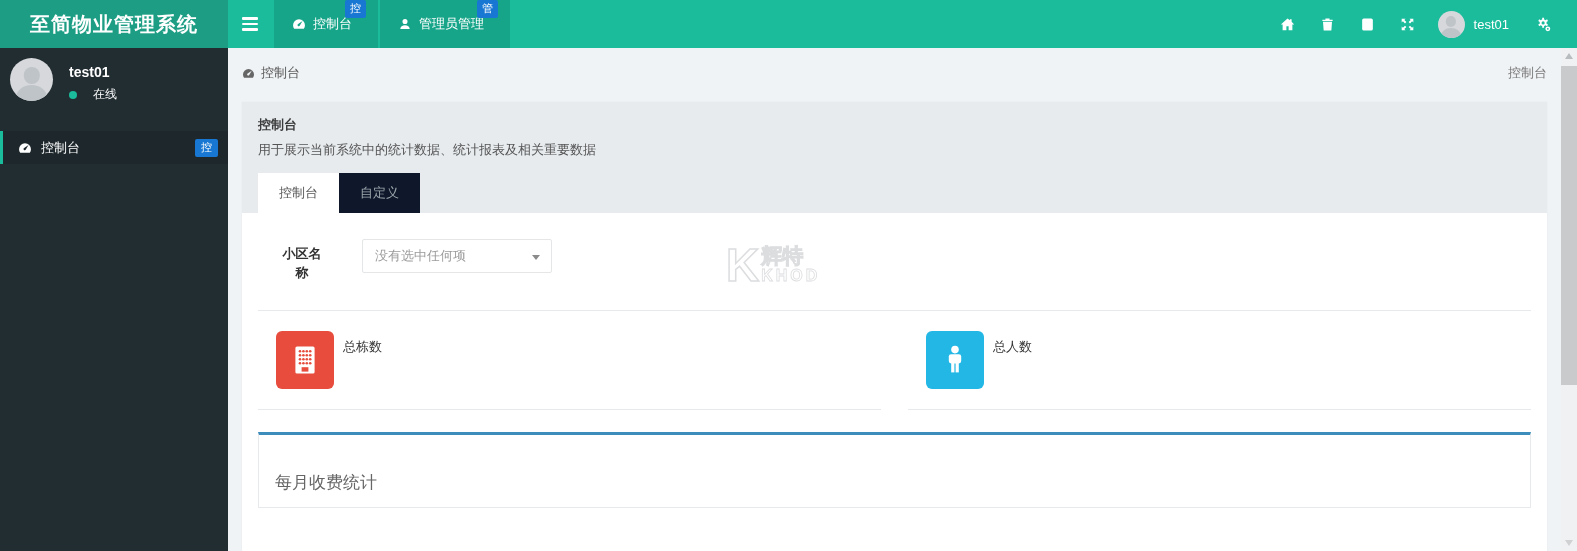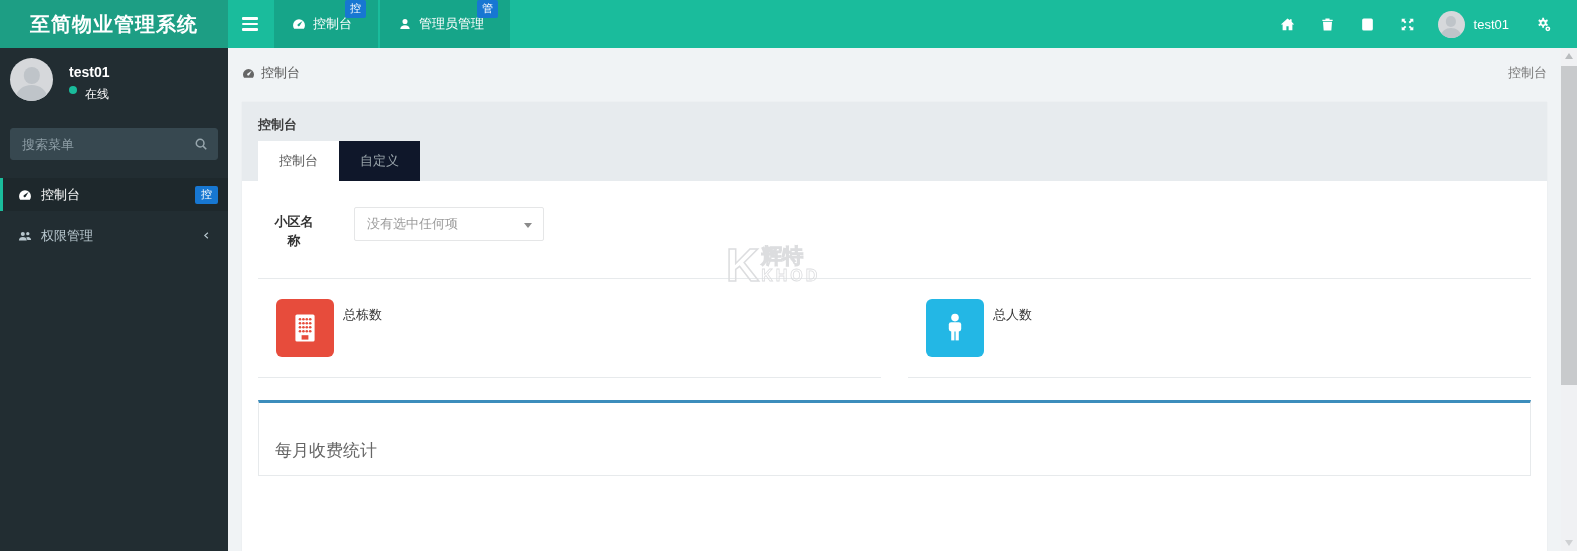--- a/index.html
+++ b/index.html
@@ -27,21 +27,21 @@
   .avatar { border-radius:50%; background:#d6d8db; overflow:hidden; position:relative; }
   .avatar .av-head { position:absolute; left:50%; top:22%; width:38%; height:38%; transform:translateX(-50%); background:#bfc4c9; border-radius:50%; }
   .avatar .av-body { position:absolute; left:50%; top:63%; width:74%; height:60%; transform:translateX(-50%); background:#bfc4c9; border-radius:50% 50% 0 0; }
 
   
   .sidebar { position:absolute; left:0; top:48px; width:228px; bottom:0; background:#222d32; z-index:10; }
   .user-panel { display:flex; padding:10px; gap:16px; }
   .user-avatar { width:43px; height:43px; flex:none; }
   .user-meta { padding-top:6px; }
   .user-name { color:#fff; font-weight:bold; font-size:14px; margin-bottom:6px; }
-  .user-status { color:#fff; font-size:12px; display:flex; gap:8px; }
+  .user-status { color:#fff; font-size:12px; display:flex; align-items:center; gap:16px; }
   .status-dot { width:8px; height:8px; border-radius:50%; background:#1abc9c; }
   .sidebar-search { margin:15px 10px 0; position:relative; }
   .sidebar-search input { width:100%; height:32px; background:#374850; border:1px solid #374850; border-radius:3px; color:#eee; padding:0 34px 0 11px; font-size:13px; outline:none; font-family:inherit; }
   .sidebar-search input::placeholder { color:#8e9ea6; }
   .search-btn { position:absolute; right:1px; top:1px; width:32px; height:30px; display:flex; align-items:center; justify-content:center; cursor:pointer; }
   .search-btn svg { width:14px; height:14px; stroke:#98a7ae; }
   .side-menu { margin-top:18px; }
   .menu-item { display:flex; align-items:center; height:33px; padding:0 10px 0 18px; color:#b8c7ce; cursor:pointer; margin-bottom:8px; }
   .menu-item.active { background:#1e282c; color:#fff; border-left:3px solid #1abc9c; padding-left:15px; }
   .menu-item svg { width:14px; height:14px; fill:currentColor; margin-right:9px; }
@@ -61,21 +61,21 @@
   .panel-title { font-weight:bold; color:#3c3c3c; font-size:13px; margin-bottom:7px; }
   .panel-desc { color:#555; margin-bottom:14px; }
   .tabs-row { display:flex; }
   .tab { padding:11px 21px; cursor:pointer; font-size:13px; }
   .tab.active { background:#fff; color:#555; }
   .tab.inactive { background:#0f172a; color:#9aa5ab; }
   .panel-body { background:#fff; flex:1; padding:26px 16px 0 16px; position:relative; }
 
   
   .form-row { display:flex; }
-  .form-label { width:48px; margin-left:12px; font-weight:bold; color:#333; text-align:center; line-height:1.45; padding-top:6px; }
+  .form-label { width:48px; margin-left:20px; font-weight:bold; color:#333; text-align:center; line-height:1.45; padding-top:6px; }
   .select-box { margin-left:36px; width:190px; height:34px; border:1px solid #e5e6e7; border-radius:2px; background:#fff; display:flex; align-items:center; padding:0 12px; color:#9b9b9b; cursor:pointer; position:relative; }
   .select-caret { position:absolute; right:11px; top:15px; width:0; height:0; border-left:4px solid transparent; border-right:4px solid transparent; border-top:5px solid #8b8b8b; }
 
   .divider { border-top:1px solid #e7eaec; margin:27px 0 18px; }
 
   
   .stats-row { display:flex; gap:27px; }
   .stat-col { flex:1; display:flex; gap:9px; padding:2px 0 20px 18px; border-bottom:1px solid #e7eaec; }
   .stat-icon { width:58px; height:58px; border-radius:6px; flex:none; display:flex; align-items:center; justify-content:center; }
   .stat-icon svg { width:32px; height:32px; }
@@ -189,77 +189,51 @@
       </div>
     <div class="user-meta">
       <div class="user-name">test01</div>
       <div class="user-status">
         <span class="status-dot"></span>
         <span>在线</span>
       </div>
     </div>
   </div>
 
-  <div class="sidebar-search">
-    <input type="text" placeholder="搜索菜单" style="">
-    <div class="search-btn">
-      <span>
-        <svg viewBox="0 0 16 16" fill="none" stroke-width="1.7">
-            <circle cx="7" cy="7" r="4.4"></circle>
-            <line x1="10.4" y1="10.4" x2="14" y2="14"></line>
-          </svg>
-      </span>
-    </div>
-  </div>
 
   <nav class="side-menu">
     <div class="menu-item active">
       <span>
         <svg viewBox="0 0 16 16">
             <path fill-rule="evenodd" d="M8 2.5A6.8 6.8 0 0 0 1.2 9.3c0 1.5.5 2.9 1.3 4h11c.8-1.1 1.3-2.5 1.3-4A6.8 6.8 0 0 0 8 2.5zM6.7 10.3a1.7 1.7 0 0 1 .7-2.6l4.6-3.2-2.9 4.9a1.7 1.7 0 0 1-2.4.9z"></path>
           </svg>
       </span>
       <span class="mi-label">控制台</span>
       <span class="menu-badge">控</span>
-    </div>
-    <div class="menu-item">
-      <span>
-        <svg viewBox="0 0 16 16">
-            <circle cx="5.5" cy="5.8" r="2.3"></circle>
-            <path d="M1 13c0-2.5 2-3.8 4.5-3.8S10 10.5 10 13z"></path>
-            <circle cx="11.2" cy="5.3" r="1.9"></circle>
-            <path d="M11.5 9.2c2 .3 3.5 1.5 3.5 3.3h-4.2a5.6 5.6 0 0 0-1.6-2.6c.7-.4 1.5-.7 2.3-.7z"></path>
-          </svg>
-      </span>
-      <span class="mi-label">权限管理</span>
-      <span class="menu-chevron">
-        <svg viewBox="0 0 16 16">
-            <polyline points="10,4 5.5,8 10,12"></polyline>
-          </svg>
-      </span>
     </div>
   </nav>
 </aside>
 
 <main class="main">
   <div class="breadcrumb-bar">
     <div class="crumb-left">
       <span>
         <svg viewBox="0 0 16 16">
             <path fill-rule="evenodd" d="M8 2.5A6.8 6.8 0 0 0 1.2 9.3c0 1.5.5 2.9 1.3 4h11c.8-1.1 1.3-2.5 1.3-4A6.8 6.8 0 0 0 8 2.5zM6.7 10.3a1.7 1.7 0 0 1 .7-2.6l4.6-3.2-2.9 4.9a1.7 1.7 0 0 1-2.4.9z"></path>
           </svg>
       </span>
       <span>控制台</span>
     </div>
     <div class="crumb-right">控制台</div>
   </div>
 
   <section class="panel">
     <div class="panel-head">
       <div class="panel-title">控制台</div>
+      <div class="panel-desc">用于展示当前系统中的统计数据、统计报表及相关重要数据</div>
       <div class="tabs-row">
         <div class="tab active">控制台</div>
         <div class="tab inactive">自定义</div>
       </div>
     </div>
 
     <div class="panel-body">
       <div class="form-row">
         <div class="form-label">小区名称</div>
         <div class="select-box">

